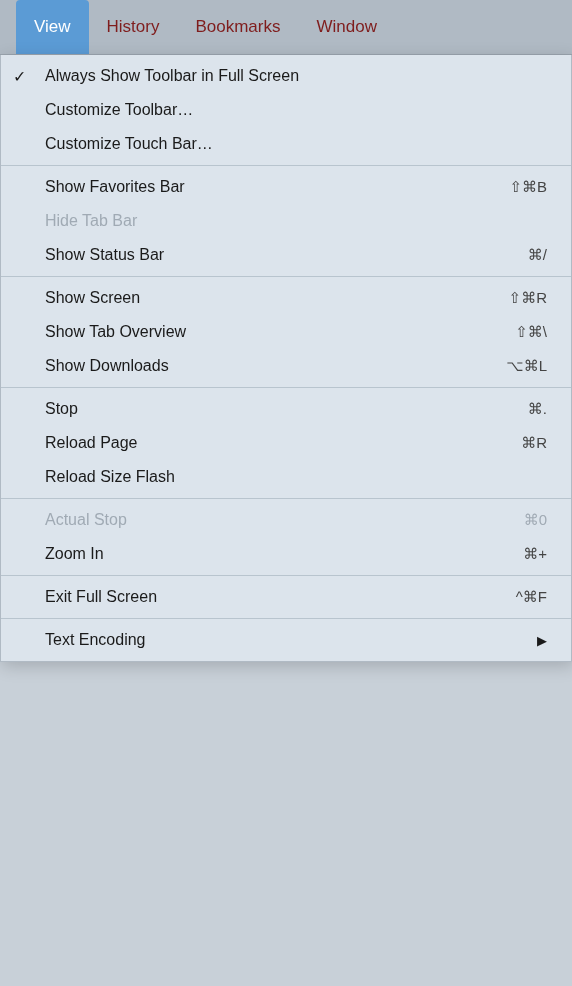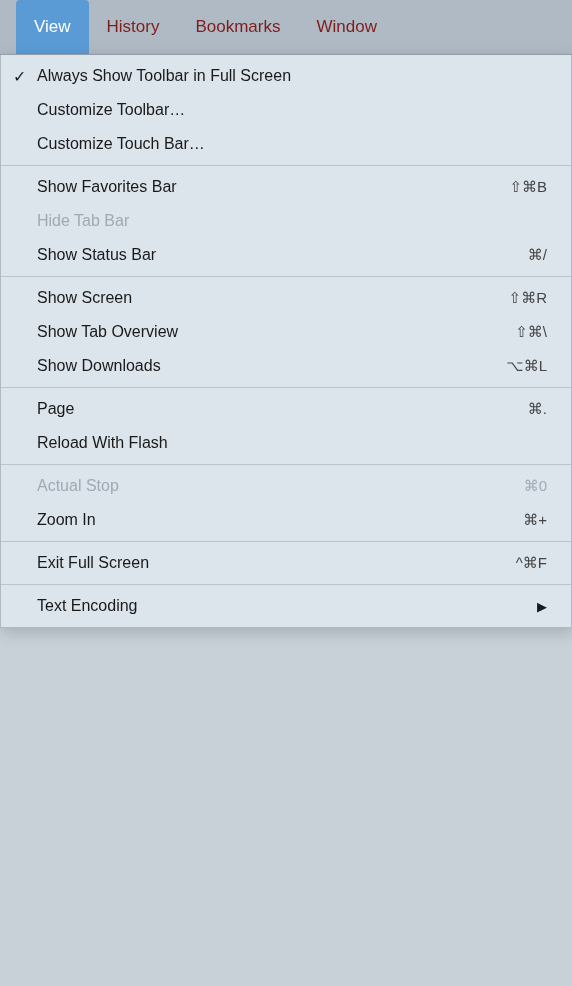--- a/index.html
+++ b/index.html
@@ -97,20 +97,21 @@
       margin-left: 40px;
       white-space: nowrap;
     }
 
     .menu-item.disabled .shortcut {
       color: #a0aab4;
     }
 
     .menu-item .label {
       flex: 1;
+      margin-left: 8px;
     }
 
     .arrow-right {
       font-size: 13px;
       margin-left: 10px;
     }
 
     .checkmark {
       display: none;
     }
@@ -163,25 +164,29 @@
         <span class="label">Show Tab Overview</span>
         <span class="shortcut">⇧⌘\</span>
       </div>
       <div class="menu-item">
         <span class="label">Show Downloads</span>
         <span class="shortcut">⌥⌘L</span>
       </div>
     </div>
     <div class="menu-section">
       <div class="menu-item">
-        <span class="label">Page</span>
+        <span class="label">Stop</span>
         <span class="shortcut">⌘.</span>
       </div>
       <div class="menu-item">
-        <span class="label">Reload With Flash</span>
+        <span class="label">Reload Page</span>
+        <span class="shortcut">⌘R</span>
+      </div>
+      <div class="menu-item">
+        <span class="label">Reload Size Flash</span>
       </div>
     </div>
     <div class="menu-section">
       <div class="menu-item disabled">
         <span class="label">Actual Stop</span>
         <span class="shortcut">⌘0</span>
       </div>
       <div class="menu-item">
         <span class="label">Zoom In</span>
         <span class="shortcut">⌘+</span>

